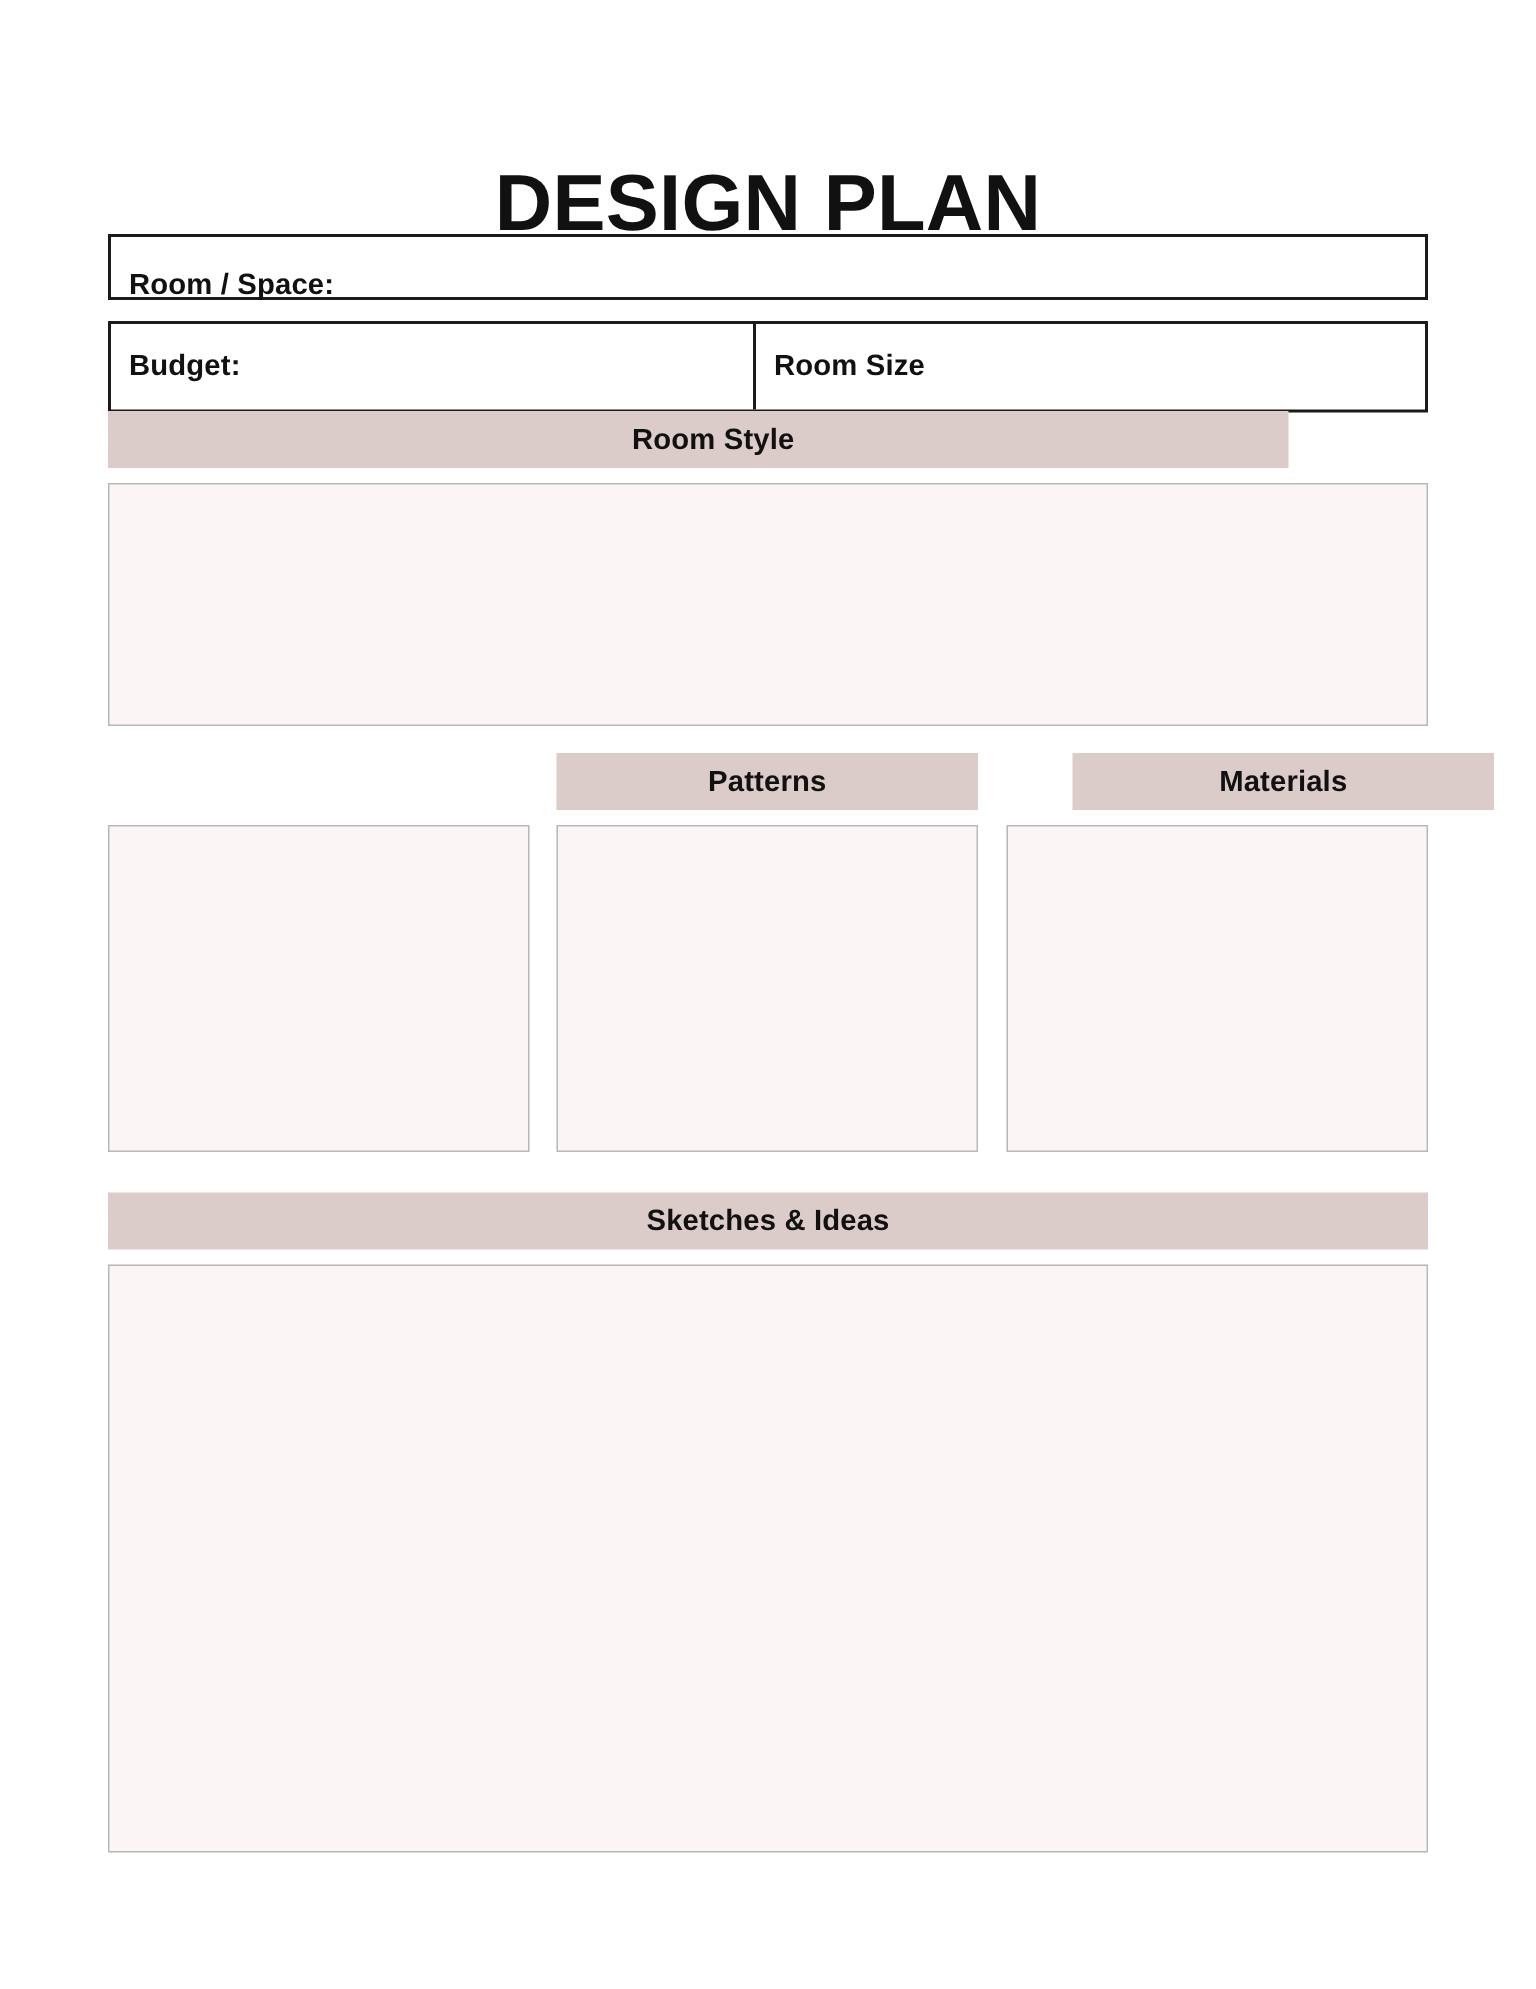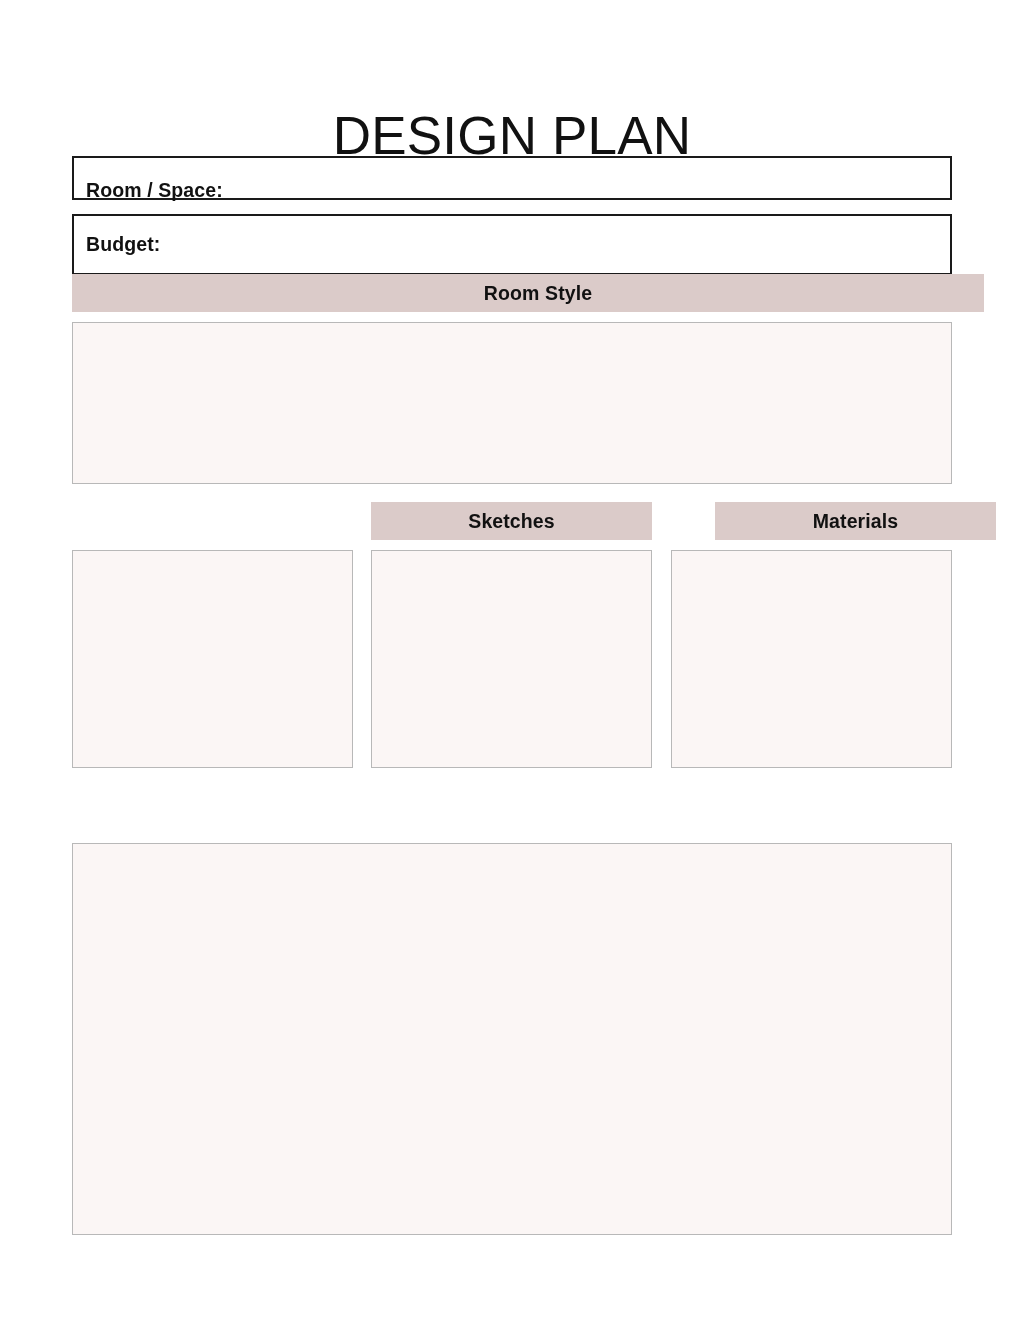--- a/index.html
+++ b/index.html
@@ -24,21 +24,21 @@
   }
 
   
   .page-title {
     position: absolute;
     left: 0;
     top: 72px;
     width: 1024px;
     text-align: center;
     font-size: 53px;
-    font-weight: 400;
+    font-weight: 700;
     letter-spacing: 0.2px;
     line-height: 1.05;
     color: #111111;
   }
 
   
   .field-row {
     position: absolute;
     box-sizing: border-box;
     border: 2.5px solid #1a1a1a;
@@ -85,21 +85,21 @@
     border: 1.5px solid #b8b8b8;
   }
 
   
   #room-space-row   { left: 72px;  top: 156px; width: 880px; height: 44px; }
 
   #budget-row       { left: 72px;  top: 214px; width: 880px; height: 61px; }
   #budget-cell      { width: 428px; }
   #roomsize-cell    { width: 447px; }
 
-  #room-style-header { left: 72px; top: 274px; width: 912px; height: 38px; padding-left: 20px; }
+  #room-style-header { left: 72px; top: 274px; width: 787px; height: 38px; padding-left: 20px; }
   #room-style-body   { left: 72px; top: 322px; width: 880px; height: 162px; }
 
   #colors-header    { left: 72px;  top: 502px; width: 281px; height: 38px; }
   #patterns-header  { left: 371px; top: 502px; width: 281px; height: 38px; }
   #materials-header { left: 671px; top: 502px; width: 281px; height: 38px; margin-left: 44px; }
 
   #colors-body      { left: 72px;  top: 550px; width: 281px; height: 218px; }
   #patterns-body    { left: 371px; top: 550px; width: 281px; height: 218px; }
   #materials-body   { left: 671px; top: 550px; width: 281px; height: 218px; }
 
@@ -116,33 +116,39 @@
   <div class="field-row" id="room-space-row">
     <div class="field-cell" style="width:100%;margin-top:24px;">
       <span class="field-label">Room / Space:</span>
     </div>
   </div>
 
   <div class="field-row" id="budget-row">
     <div class="field-cell" id="budget-cell">
       <span class="field-label">Budget:</span>
     </div>
+    <div class="field-cell divided" id="roomsize-cell">
+      <span class="field-label">Room Size</span>
+    </div>
   </div>
 
   <div class="section-header" id="room-style-header">
     <span class="section-header-label">Room Style</span>
   </div>
   <div class="section-body" id="room-style-body"></div>
 
   <div class="section-header" id="patterns-header">
-    <span class="section-header-label">Sketches</span>
+    <span class="section-header-label">Patterns</span>
   </div>
   <div class="section-header" id="materials-header">
     <span class="section-header-label">Materials</span>
   </div>
 
   <div class="section-body" id="colors-body"></div>
   <div class="section-body" id="patterns-body"></div>
   <div class="section-body" id="materials-body"></div>
 
+  <div class="section-header" id="sketches-header">
+    <span class="section-header-label">Sketches &amp; Ideas</span>
+  </div>
   <div class="section-body" id="sketches-body"></div>
 
 </div>
 
 </body></html>

